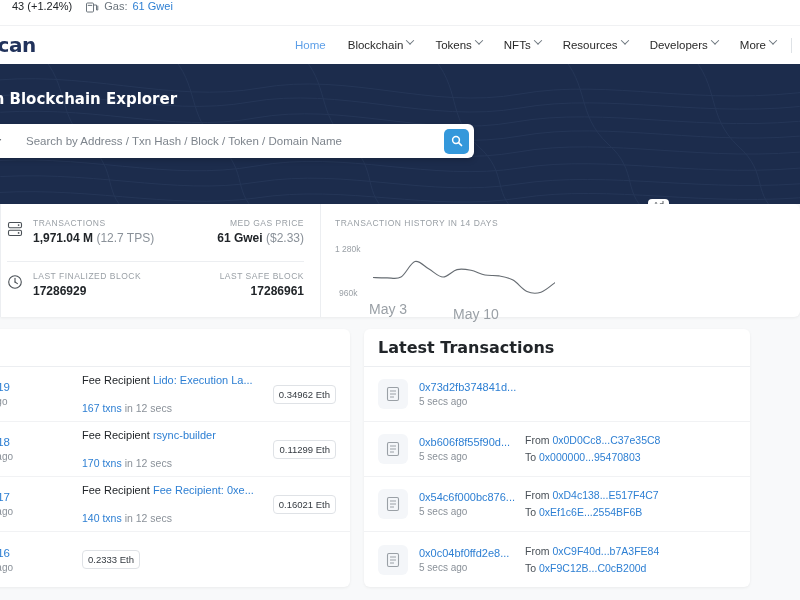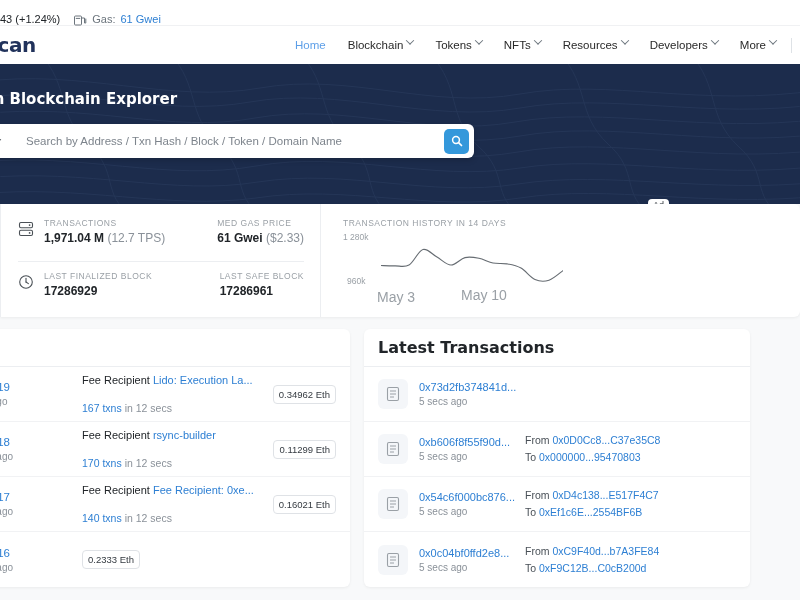--- a/index.html
+++ b/index.html
@@ -9,22 +9,22 @@
     background: #f8f9fa;
     font-family: "Liberation Sans", sans-serif;
     -webkit-font-smoothing: antialiased;
   }
 
   
   #ticker-bar {
     height: 26px;
     background: #ffffff;
     display: flex;
-    align-items: flex-end;
-    padding-left: 0px;
+    align-items: flex-start;
+    padding-left: 12px;
     font-size: 11px;
     color: #6c757d;
     border-bottom: 1px solid #f0f1f3;
     position: relative;
   }
   .ticker-group { display: flex; align-items: center; gap: 5px; white-space: nowrap; }
   .ticker-price { color: #212529; font-weight: 400; }
   .ticker-sep { width: 14px; }
   .ticker-link { color: #2d7fd3; }
   .pump-icon { display:inline-block; width: 13px; height: 11px; position: relative; top: 1px; }
@@ -137,28 +137,28 @@
     background: #ffffff;
     margin: 0;
     height: 113px;
     border-radius: 0 6px 6px 0;
     box-shadow: 0 1px 3px rgba(0,0,0,0.06);
     display: flex;
     position: relative;
   }
   .stats-col { position: relative; }
   .stats-col.c1 { width: 241px; padding: 14px 16px 0 0; }
-  .stats-col.c2 { width: 320px; padding: 14px 16px 0 17px; border-left: 1px solid #eceef1; }
-  .stats-col.c3 { flex: 1; padding: 14px 0 0 22px; border-left: 1px solid #eceef1; }
+  .stats-col.c2 { width: 320px; padding: 14px 16px 0 6px; border-left: 1px solid #eceef1; }
+  .stats-col.c3 { flex: 1; padding: 14px 0 0 14px; border-left: 1px solid #eceef1; }
   .stats-half { height: 43px; display: flex; align-items: flex-start; }
   .stats-half.bordered { border-top: 1px solid #eceef1; padding-top: 9px; height: 50px; }
   .stat-icon { width: 26px; flex-shrink: 0; padding-top: 3px; }
   .stat-body { flex: 1; display: flex; justify-content: space-between; }
   .stat-block { }
-  .stat-block.right { text-align: left; }
+  .stat-block.right { text-align: right; }
   .stat-label {
     font-size: 8.5px;
     letter-spacing: 0.5px;
     color: #9aa0a6;
     text-transform: uppercase;
     white-space: nowrap;
   }
   .stat-value {
     font-size: 12px;
     color: #212529;
@@ -167,21 +167,21 @@
     font-weight: 600;
   }
   .stat-value .muted { color: #8a9199; font-weight: 400; }
   .stat-value .up { color: #00a186; font-weight: 400; font-size: 11px; }
 
   
   #chart-title {
     font-size: 8.5px; letter-spacing: 0.5px; color: #9aa0a6;
     text-transform: uppercase; white-space: nowrap;
   }
-  #chart-wrap { position: relative; margin-top: 4px; height: 72px; }
+  #chart-wrap { position: relative; margin-top: 16px; height: 72px; }
   .chart-ytick { position: absolute; left: 0; font-size: 8.5px; color: #9aa0a6; }
   .chart-xtick { position: absolute; font-size: 14px; color: #9aa0a6; }
 
   
   #panels {
     display: flex;
     gap: 14px;
     margin-top: 12px;
     padding-left: 0;
   }
@@ -389,21 +389,21 @@
 
   <div class="stats-col c3">
     <div id="chart-title">TRANSACTION HISTORY IN 14 DAYS</div>
     <div id="chart-wrap">
       <div class="chart-ytick" style="top:0px;">1 280k</div>
       <div class="chart-ytick" style="top:44px;left:4px;">960k</div>
       <svg id="chart-svg" style="position:absolute;left:38px;top:4px;" width="182" height="54" viewBox="0 0 182 54">
         <path id="chart-path" fill="none" stroke="#666c72" stroke-width="1.1" stroke-linejoin="round" stroke-linecap="round" d="M0.00,29.53 C2.33,29.59 9.33,29.95 14.00,29.87 C18.67,29.78 23.33,31.75 28.00,29.02 C32.67,26.30 37.33,14.82 42.00,13.50 C46.67,12.18 51.33,18.51 56.00,21.09 C60.67,23.68 65.33,28.94 70.00,29.02 C74.67,29.11 79.33,22.73 84.00,21.60 C88.67,20.48 93.33,21.38 98.00,22.27 C102.67,23.17 107.33,26.07 112.00,27.00 C116.67,27.93 121.33,27.00 126.00,27.84 C130.67,28.69 135.33,29.45 140.00,32.06 C144.67,34.68 149.33,41.51 154.00,43.54 C158.67,45.56 163.33,45.70 168.00,44.21 C172.67,42.72 179.67,36.20 182.00,34.59"></path>
       </svg>
       <div class="chart-xtick" style="left:34px;top:57px;">May 3</div>
-      <div class="chart-xtick" style="left:118px;top:55px;">May 10</div>
+      <div class="chart-xtick" style="left:118px;top:62px;">May 10</div>
     </div>
   </div>
 </div>
 
 <div id="panels">
 
   <div class="panel" id="blocks-panel">
     <div class="panel-head">s</div>
 
     <div class="row">

